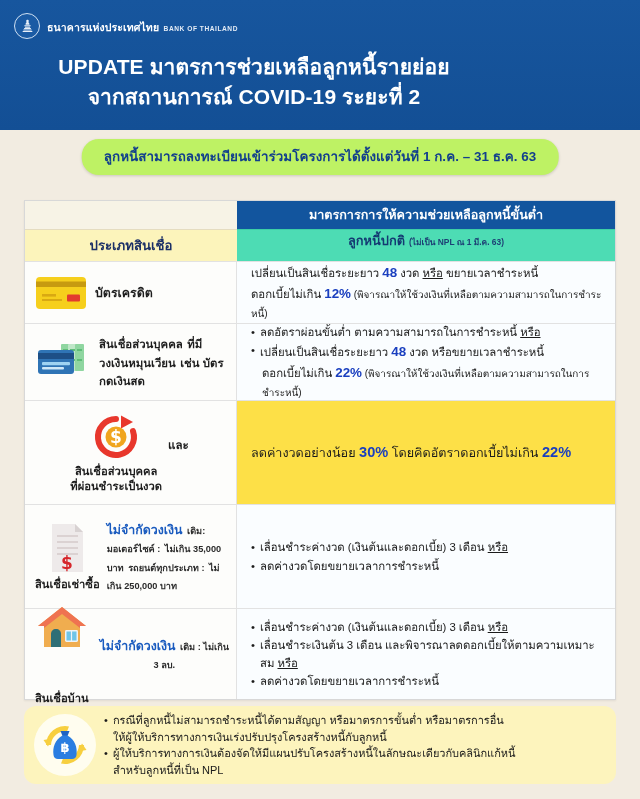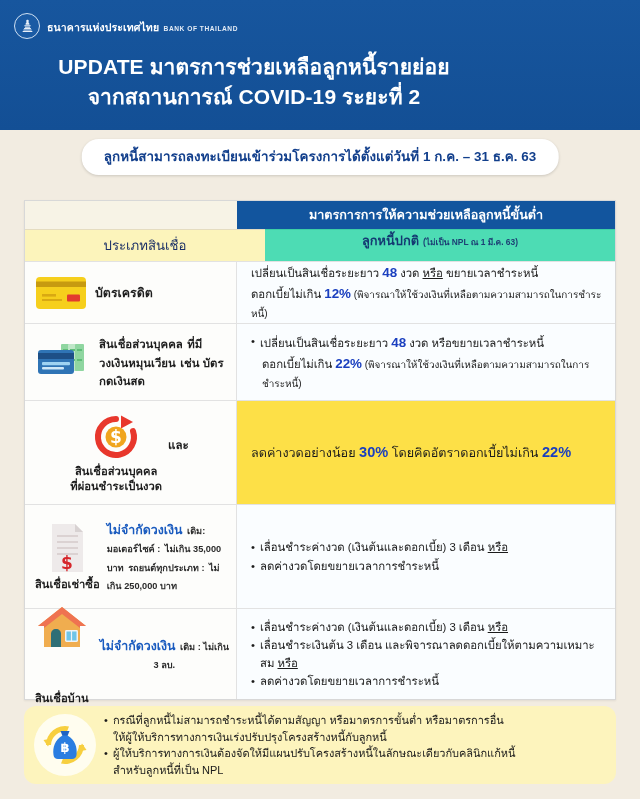--- a/index.html
+++ b/index.html
@@ -48,21 +48,21 @@
     text-align: center; color: #ffffff;
     font-size: 21px; font-weight: bold; line-height: 1.42;
     letter-spacing: .1px;
   }
   .headline .l2 { display: block; }
 
   
   .date-pill {
     position: absolute; left: 50%; top: 139px;
     transform: translateX(-50%);
-    background: #ffffff;
+    background: #bef264;
     border-radius: 17px;
     padding: 7px 22px 8px;
     box-shadow: 0 1px 3px rgba(0,0,0,.16);
     white-space: nowrap;
   }
   .date-pill span {
     font-size: 13.4px; font-weight: bold; color: #123f8c;
     letter-spacing: .05px;
   }
 
@@ -76,23 +76,23 @@
   }
   .thead-top { display: flex; height: 28px; }
   .thead-top .c1 { width: 212px; background: #f7f3e6; }
   .thead-top .c2 {
     flex: 1; background: #12559e;
     display: flex; align-items: center; justify-content: center;
     color: #ffffff; font-size: 12.6px; font-weight: bold;
   }
   .thead-sub { display: flex; height: 32px; }
   .thead-sub .c1 {
-    width: 240px; background: #fcf4bb;
+    width: 212px; background: #fcf4bb;
     display: flex; align-items: center; justify-content: center;
-    color: #1a2f66; font-size: 13.2px; font-weight: normal;
+    color: #1a2f66; font-size: 13.2px; font-weight: bold;
     border-top: 1px solid #e5dcc0;
   }
   .thead-sub .c2 {
     flex: 1; background: #4ddcb4;
     display: flex; align-items: baseline; justify-content: center; gap: 4px;
     border-top: 1px solid #3ccfa6;
   }
   .thead-sub .c2 .main { color: #143a72; font-size: 12.8px; font-weight: bold; }
   .thead-sub .c2 .note { color: #1d3f74; font-size: 8.4px; font-weight: bold; }
 
@@ -283,20 +283,23 @@
           </svg>
         </span>
         <span class="cat-labels">
           <span class="cat-title small">สินเชื่อส่วนบุคคล</span>
           <span class="cat-title small">ที่มีวงเงินหมุนเวียน</span>
           <span class="cat-title small">เช่น บัตรกดเงินสด</span>
         </span>
       </div>
       <div class="msr">
         <ul class="bullets">
+          <li>
+            <span>ลดอัตราผ่อนขั้นต่ำ ตามความสามารถในการชำระหนี้ </span><span class="ul">หรือ</span>
+          </li>
           <li>
             <span>เปลี่ยนเป็นสินเชื่อระยะยาว </span><span class="hl">48</span><span> งวด หรือขยายเวลาชำระหนี้</span>
             <span class="sub"><span>ดอกเบี้ยไม่เกิน </span><span class="hl">22%</span><span class="paren"> (พิจารณาให้ใช้วงเงินที่เหลือตามความสามารถในการชำระหนี้)</span></span>
           </li>
         </ul>
       </div>
     </div>
 
     <div class="row r3">
       <div class="cat" style="padding-left:4px;">

